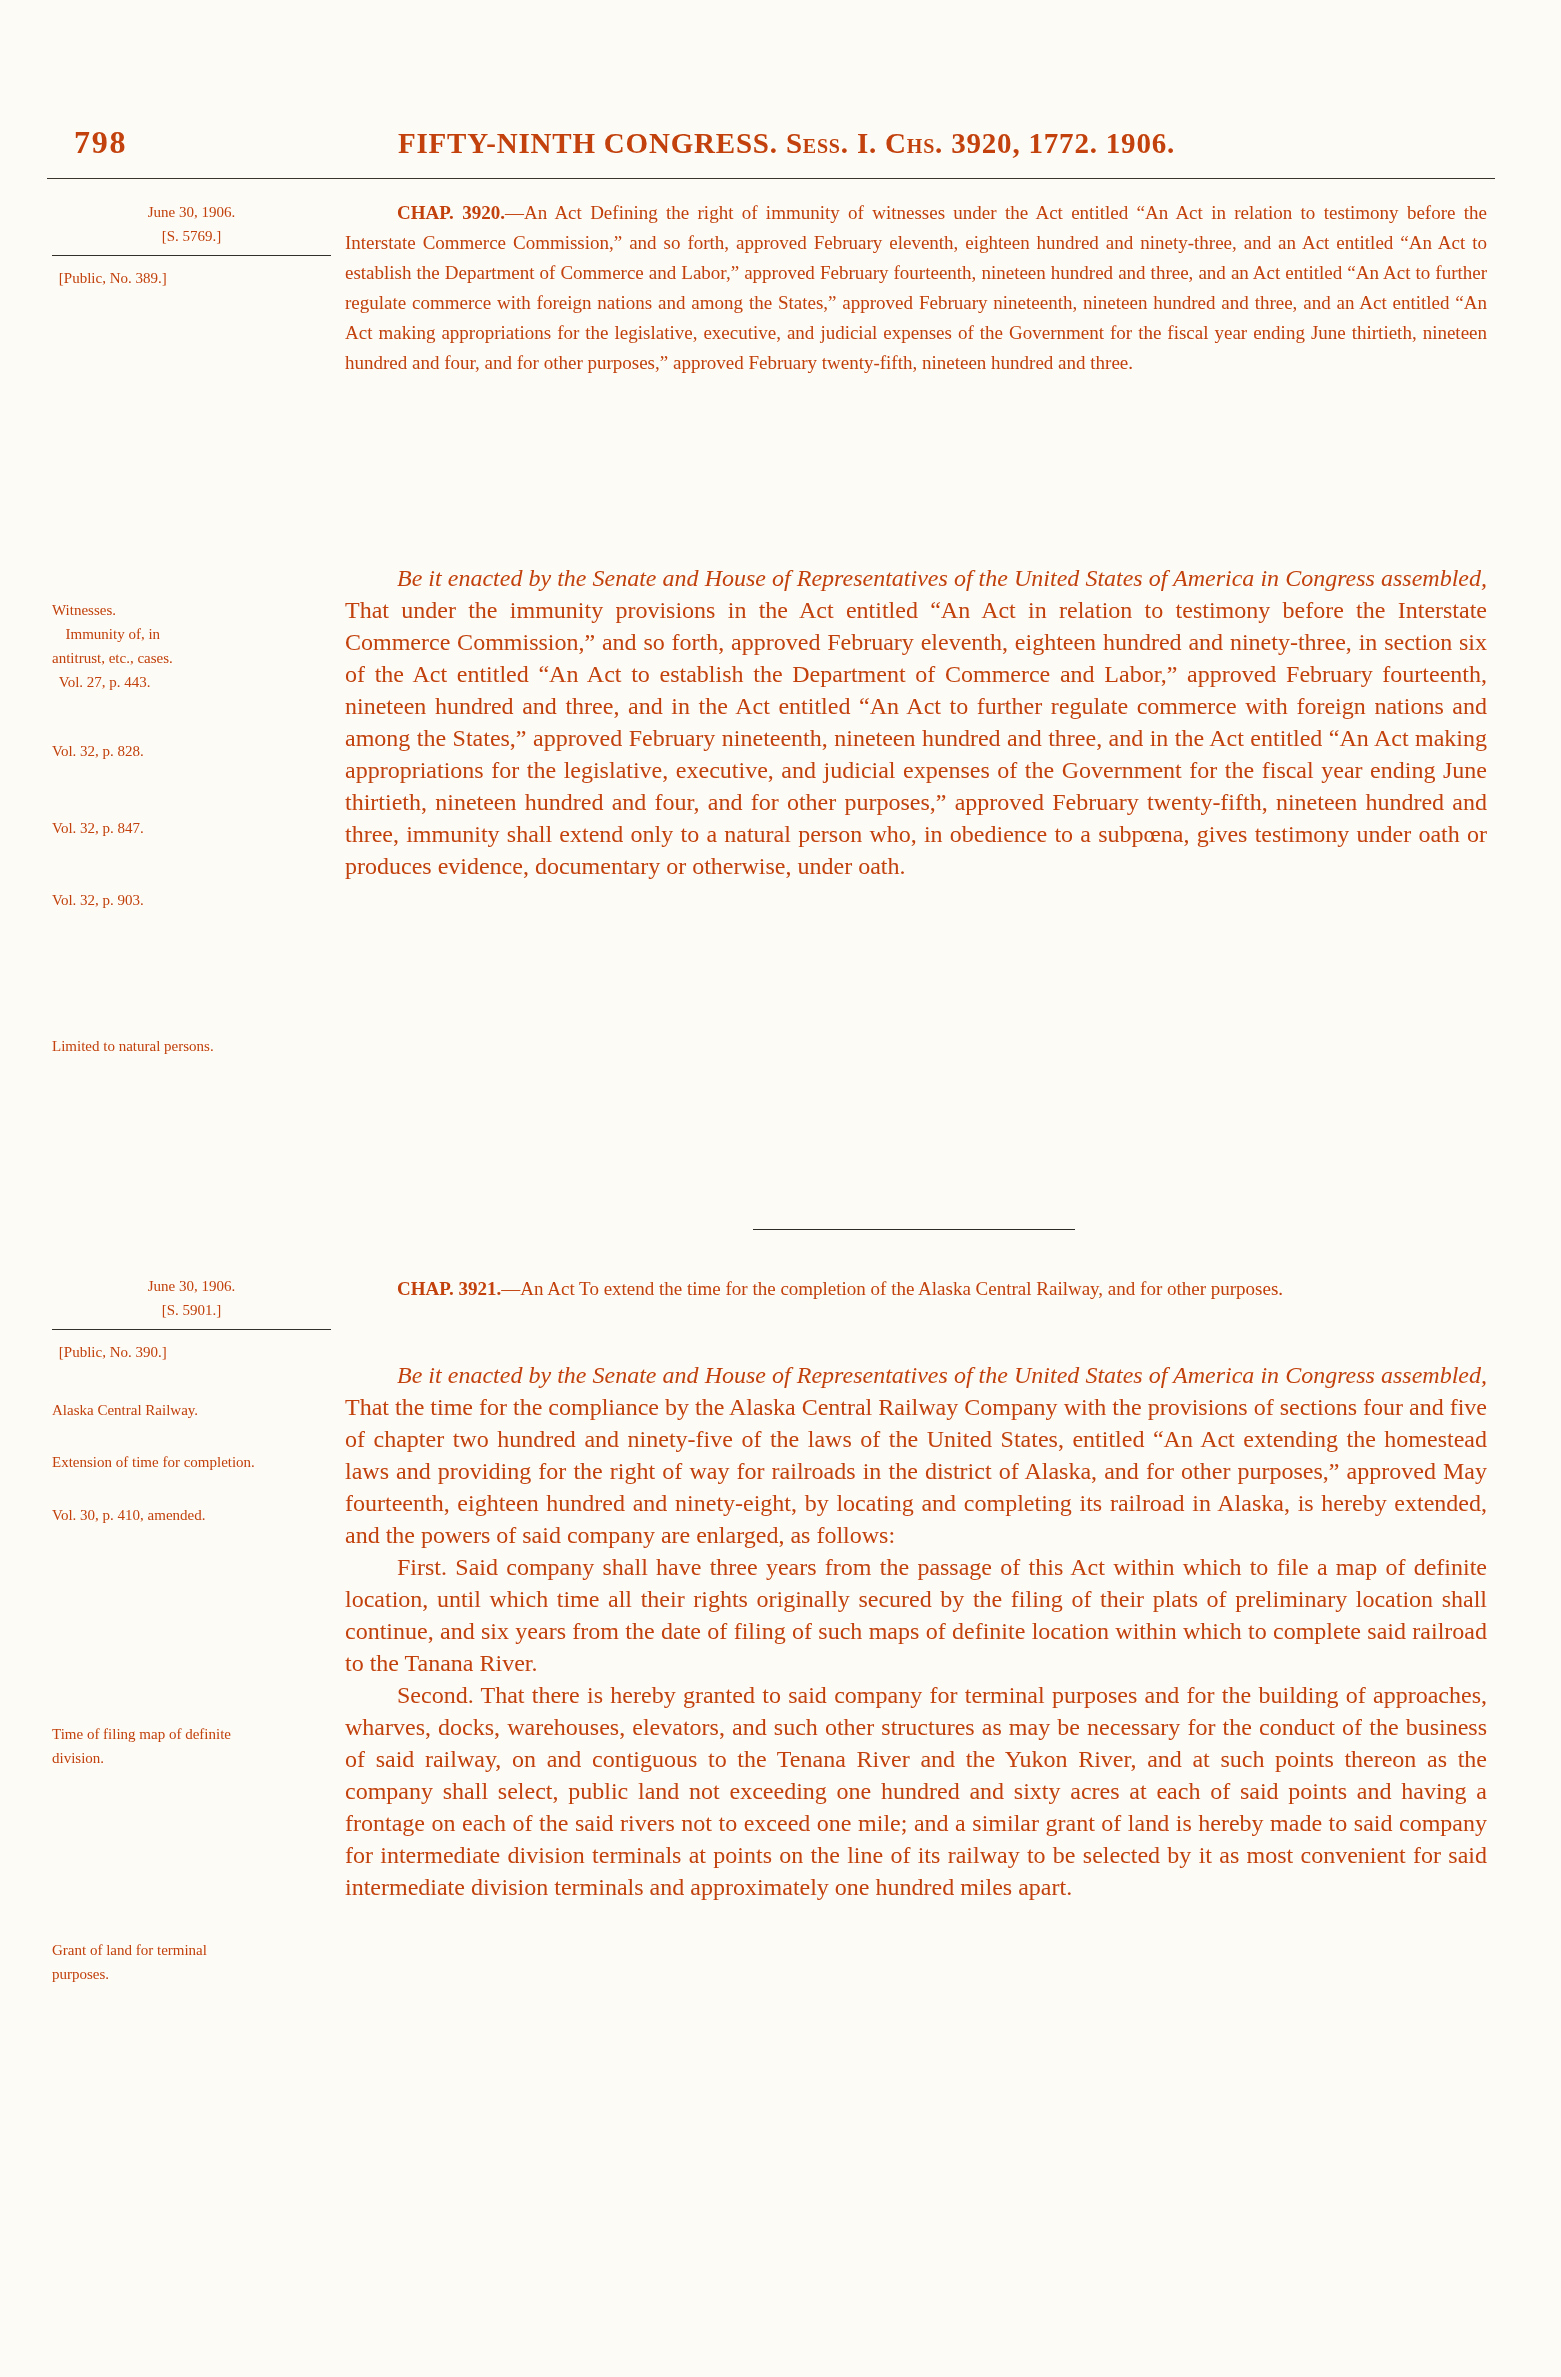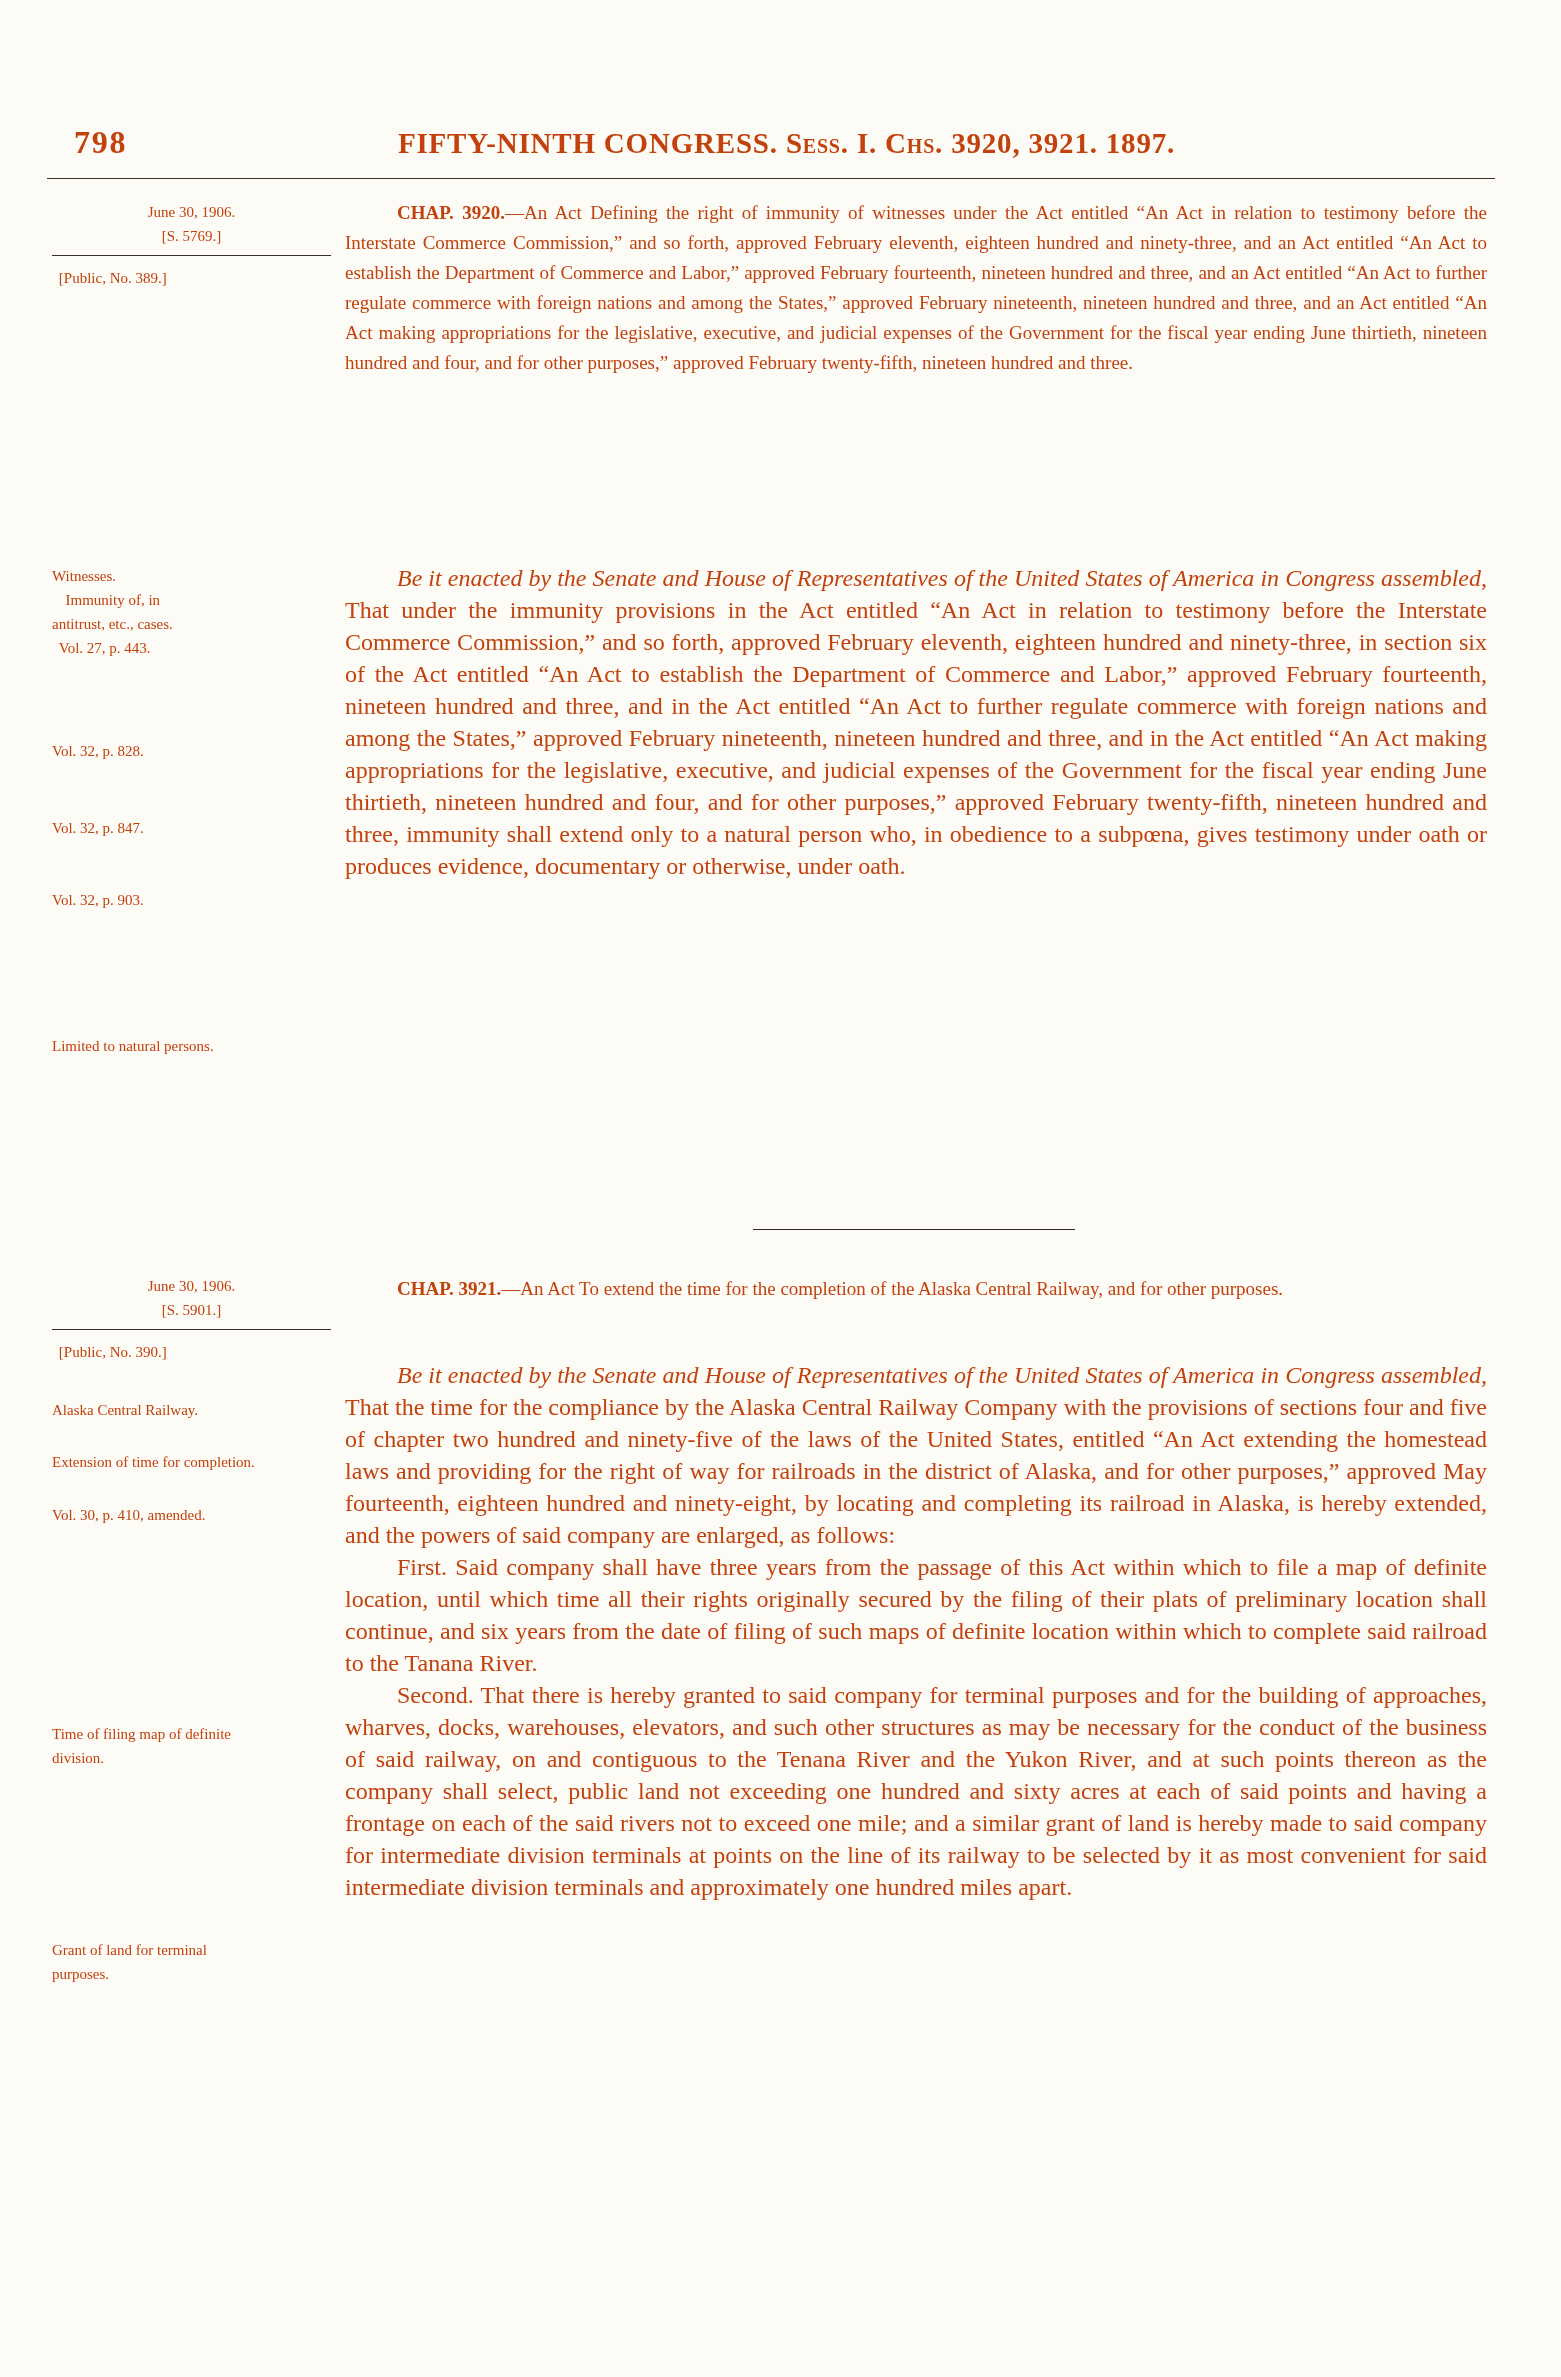--- a/index.html
+++ b/index.html
@@ -55,31 +55,31 @@
     position:absolute; top:1229px; left:753px; width:322px;
     border-top:1.7px solid #2e2a24;
   }
 </style>
 </head>
 <body>
 
 <div class="page">
 
   <div class="page-number">798</div>
-  <div class="running-head">FIFTY-NINTH CONGRESS. Sess. I. Chs. 3920, 3921. 1897.</div>
+  <div class="running-head">FIFTY-NINTH CONGRESS. Sess. I. Chs. 3920, 1772. 1906.</div>
   <div class="header-rule"></div>
 
   <div class="note" style="top:200px">
     <div class="c">June 30, 1906.</div>
     <div class="c">[S. 5769.]</div>
     <div class="note-rule"></div>
     <div class="pubno pl8">[Public, No. 389.]</div>
   </div>
 
-  <div class="note" style="top:564px">
+  <div class="note" style="top:598px">
     <div>Witnesses.</div>
     <div class="pl16">Immunity of, in</div>
     <div>antitrust, etc., cases.</div>
     <div class="pl8">Vol. 27, p. 443.</div>
   </div>
 
   <div class="note" style="top:739px">Vol. 32, p. 828.</div>
   <div class="note" style="top:816px">Vol. 32, p. 847.</div>
   <div class="note" style="top:888px">Vol. 32, p. 903.</div>
   <div class="note narrow" style="top:1034px">Limited to natural persons.</div>

